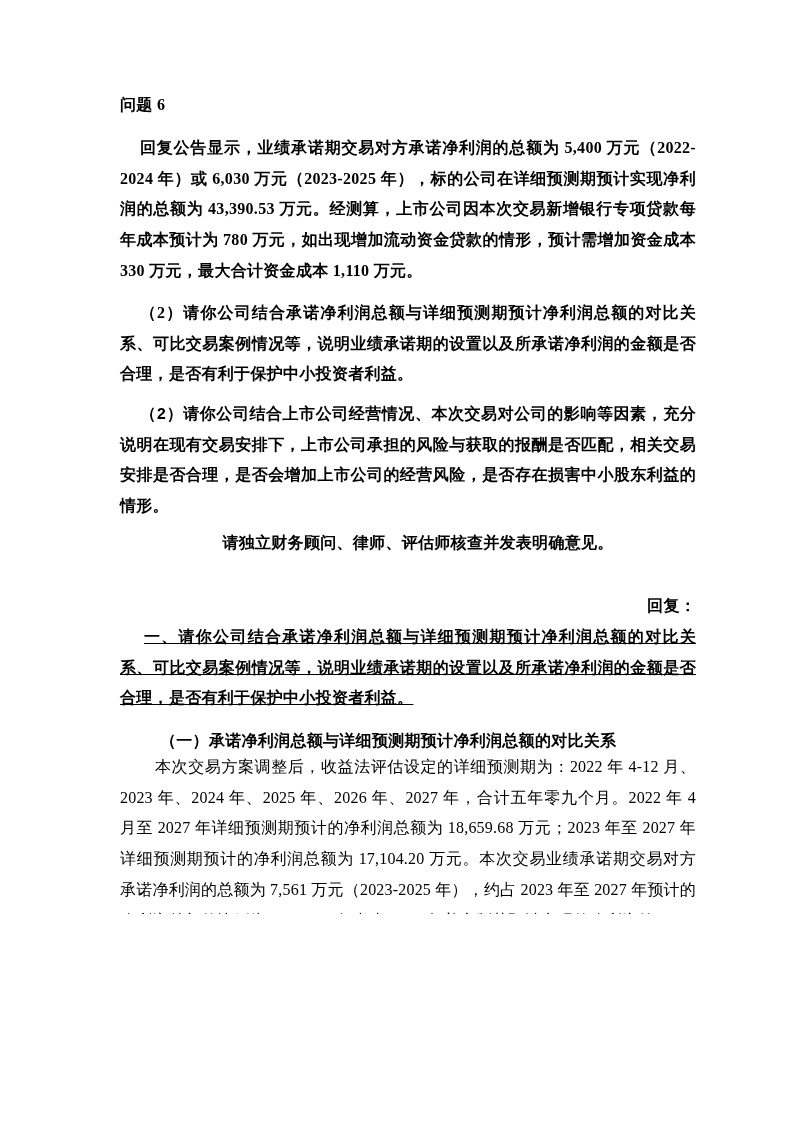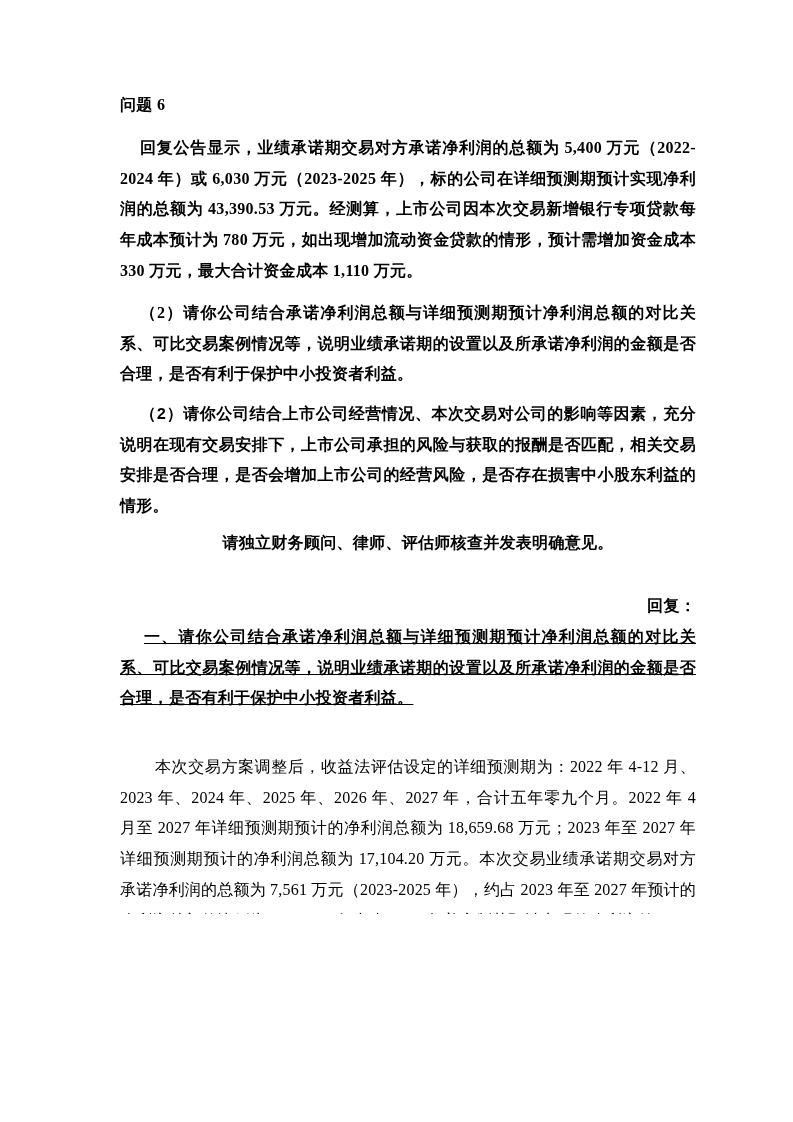--- a/index.html
+++ b/index.html
@@ -61,18 +61,19 @@
   <div class="txt bold para-item1">（2）请你公司结合承诺净利润总额与详细预测期预计净利润总额的对比关系、可比交易案例情况等，说明业绩承诺期的设置以及所承诺净利润的金额是否合理，是否有利于保护中小投资者利益。</div>
 
   <div class="txt bold para-item2">（2）请你公司结合上市公司经营情况、本次交易对公司的影响等因素，充分说明在现有交易安排下，上市公司承担的风险与获取的报酬是否匹配，相关交易安排是否合理，是否会增加上市公司的经营风险，是否存在损害中小股东利益的情形。</div>
 
   <div class="txt bold para-verify">请独立财务顾问、律师、评估师核查并发表明确意见。</div>
 
   <div class="txt bold para-reply">回复：</div>
 
   <div class="txt bold para-section1">一、请你公司结合承诺净利润总额与详细预测期预计净利润总额的对比关系、可比交易案例情况等，说明业绩承诺期的设置以及所承诺净利润的金额是否合理，是否有利于保护中小投资者利益。</div>
 
+  <div class="txt bold para-subsec1">（一）承诺净利润总额与详细预测期预计净利润总额的对比关系</div>
 
   <div class="txt para-body">本次交易方案调整后，收益法评估设定的详细预测期为：2022 年 4-12 月、2023 年、2024 年、2025 年、2026 年、2027 年，合计五年零九个月。2022 年 4 月至 2027 年详细预测期预计的净利润总额为 18,659.68 万元；2023 年至 2027 年详细预测期预计的净利润总额为 17,104.20 万元。本次交易业绩承诺期交易对方承诺净利润的总额为 7,561 万元（2023-2025 年），约占 2023 年至 2027 年预计的净利润总额的比例为 44.21%，如考虑 2022 年普安制药预计实现的净利润约 1,900 万元（本次收购如成功，上市公司将享有普安制药的留存收益），相关比例为</div>
 
   <div class="footer-pageno">84 / 94</div>
 
 </div>
 
 </body></html>

